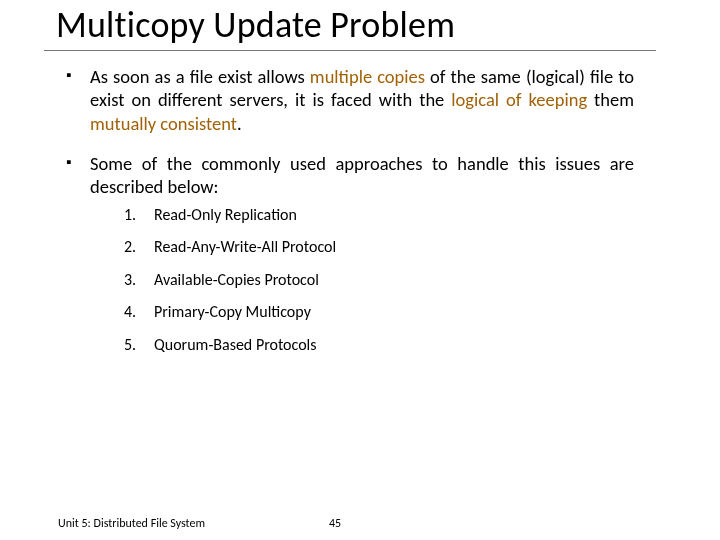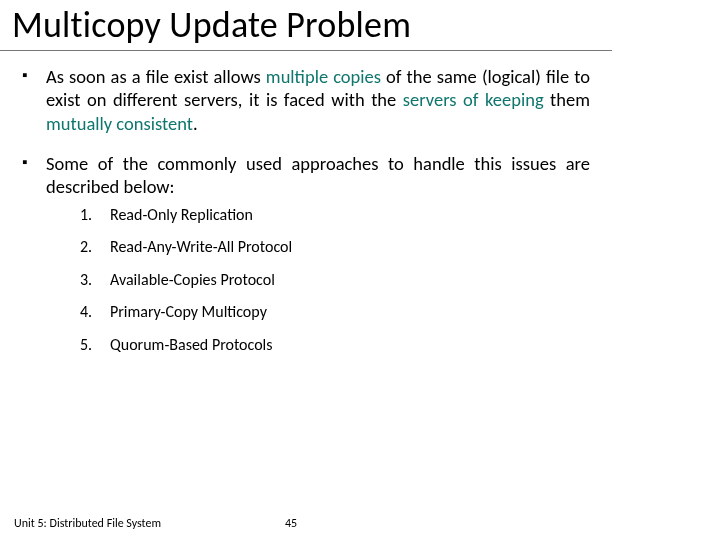--- a/index.html
+++ b/index.html
@@ -10,20 +10,21 @@
     font-family: Calibri, "Segoe UI", Arial, sans-serif;
     background: #fff;
     color: #000;
     overflow: hidden;
   }
   .slide {
     position: relative;
     width: 612px;
     height: 540px;
     box-sizing: border-box;
+    margin-left: 44px;
   }
   .title {
     font-size: 36px;
     font-weight: 400;
     padding: 6px 12px 4px 12px;
     border-bottom: 1px solid #777;
     line-height: 1.1;
     letter-spacing: 0.2px;
   }
   .body {
@@ -43,21 +44,21 @@
     text-align: justify;
   }
   ul.bullets > li::before {
     content: "▪";
     position: absolute;
     left: 0;
     top: 1px;
     font-size: 15px;
     color: #000;
   }
-  .hl { color: #0f766e; }
+  .hl { color: #a16207; }
   ol.num {
     list-style: none;
     padding: 0 0 0 34px;
     margin: 6px 0 0 0;
     counter-reset: item;
   }
   ol.num > li {
     counter-increment: item;
     position: relative;
     padding-left: 30px;
@@ -97,21 +98,21 @@
 </head>
 <body>
 
 <div class="slide">
 
   <div class="title">Multicopy Update Problem</div>
 
   <div class="body">
     <ul class="bullets">
       <li>
-        <span>As soon as a file exist allows </span><span class="hl">multiple copies</span><span> of the same (logical) file to exist on different servers, it is faced with the </span><span class="hl">servers of keeping</span><span> them </span><span class="hl">mutually consistent</span><span>.</span>
+        <span>As soon as a file exist allows </span><span class="hl">multiple copies</span><span> of the same (logical) file to exist on different servers, it is faced with the </span><span class="hl">logical of keeping</span><span> them </span><span class="hl">mutually consistent</span><span>.</span>
       </li>
       <li>
         <span>Some of the commonly used approaches to handle this issues are described below:</span>
         <ol class="num">
           <li>Read-Only Replication</li>
           <li>Read-Any-Write-All Protocol</li>
           <li>Available-Copies Protocol</li>
           <li>Primary-Copy Multicopy</li>
           <li>Quorum-Based Protocols</li>
         </ol>

